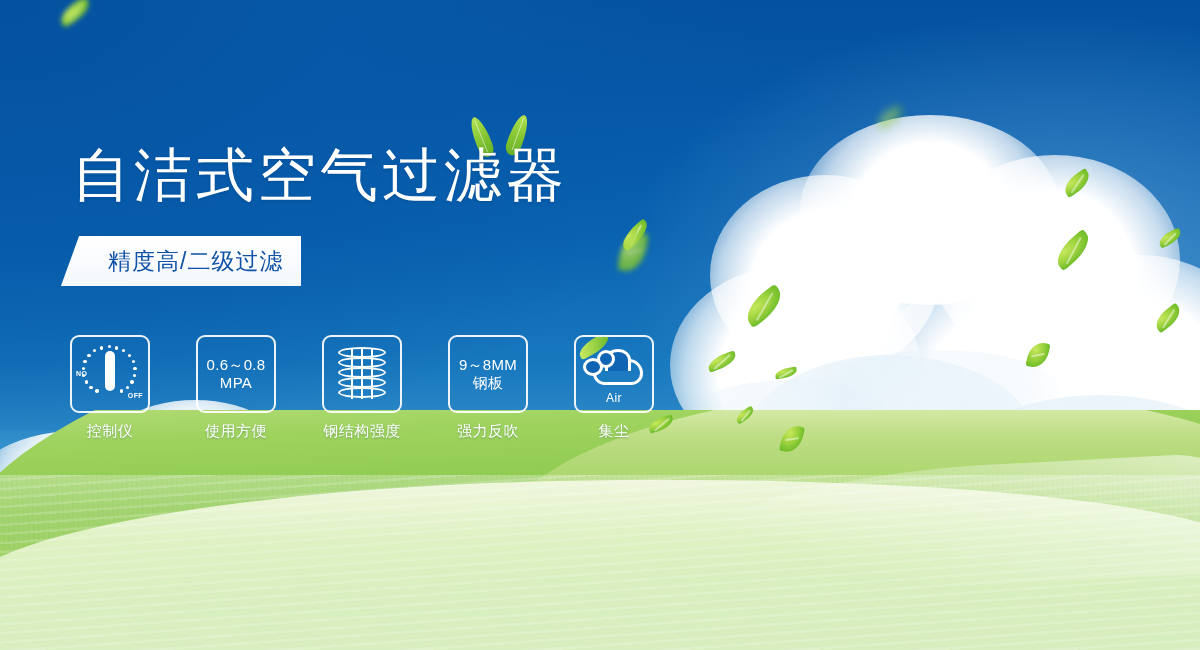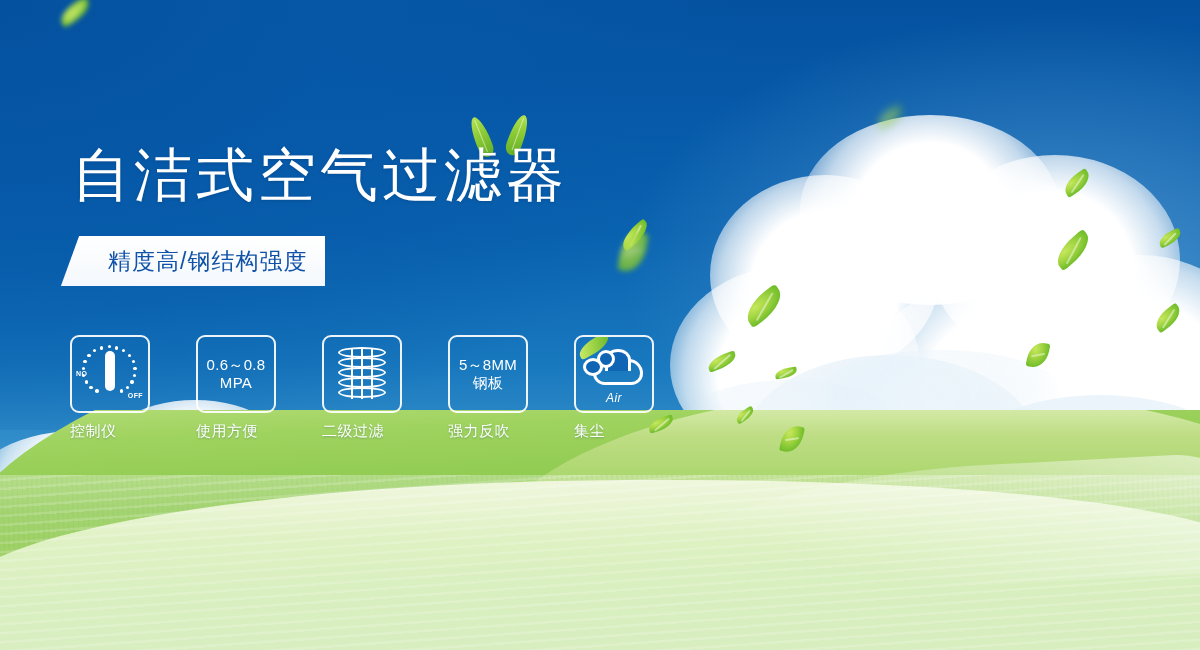--- a/index.html
+++ b/index.html
@@ -137,21 +137,21 @@
     padding:0 18px 0 22px;white-space:nowrap;
   }
   .subbar .seg-b::before{
     content:"";position:absolute;left:-16px;top:0;width:34px;height:50px;
     background:linear-gradient(180deg,#ffffff 0%,#f4f8fc 100%);
     transform:skewX(-20deg);
   }
 
   
   .features{position:absolute;left:70px;top:335px;display:flex;gap:46px;}
-  .feat{width:80px;display:flex;flex-direction:column;align-items:flex-start;}
+  .feat{width:80px;display:flex;flex-direction:column;align-items:center;}
   .feat-box{
     width:80px;height:78px;box-sizing:border-box;
     border:2px solid rgba(255,255,255,.92);border-radius:9px;
     display:flex;align-items:center;justify-content:center;
     position:relative;overflow:hidden;
   }
   .feat-text{
     color:#ffffff;font-size:15px;line-height:18px;text-align:center;
     letter-spacing:.3px;
   }
@@ -174,21 +174,21 @@
 
   
   .pleat{position:relative;width:54px;height:58px;}
   .pleat .ring{
     position:absolute;left:3px;width:48px;height:11px;
     border:2px solid #fff;border-radius:50%;box-sizing:border-box;
   }
   .pleat .vline{position:absolute;top:4px;width:2px;height:50px;background:#fff;}
 
   
-  .airicon{position:relative;width:66px;height:58px;font-style:italic;}
+  .airicon{position:relative;width:66px;height:58px;}
   .airicon .cmain{
     position:absolute;left:12px;top:14px;width:50px;height:26px;
     border:3px solid #fff;border-radius:16px 16px 13px 13px;box-sizing:border-box;
     background:transparent;
   }
   .airicon .cbump{
     position:absolute;left:24px;top:4px;width:26px;height:22px;
     border:3px solid #fff;border-radius:50% 50% 0 0;box-sizing:border-box;
     border-bottom:none;background:#1064b4;
   }
@@ -277,21 +277,21 @@
   <div class="content">
 
     <div class="sprout">
       <div class="sl left"></div>
       <div class="sl right"></div>
     </div>
 
     <div class="title">自洁式空气过滤器</div>
 
     <div class="subbar">
-      <div class="seg-b">精度高/钢结构强度</div>
+      <div class="seg-b">精度高/二级过滤</div>
     </div>
 
     <div class="features">
 
       <div class="feat">
         <div class="feat-box">
           <div class="gauge">
             <div class="dots">
               <div class="dot" style="left:21.5px;top:-1px;"></div>
               <div class="dot" style="left:29px;top:0.2px;"></div>
@@ -337,27 +337,27 @@
             <div class="ring" style="top:2px;"></div>
             <div class="ring" style="top:12px;"></div>
             <div class="ring" style="top:22px;"></div>
             <div class="ring" style="top:32px;"></div>
             <div class="ring" style="top:42px;"></div>
             <div class="vline" style="left:16px;"></div>
             <div class="vline" style="left:26px;"></div>
             <div class="vline" style="left:36px;"></div>
           </div>
         </div>
-        <div class="feat-label">二级过滤</div>
+        <div class="feat-label">钢结构强度</div>
       </div>
 
       <div class="feat">
         <div class="feat-box">
           <div class="feat-text">
-            <div>5～8MM</div>
+            <div>9～8MM</div>
             <div>钢板</div>
           </div>
         </div>
         <div class="feat-label">强力反吹</div>
       </div>
 
       <div class="feat">
         <div class="feat-box">
           <div class="airicon">
             <div class="ileaf"></div>

